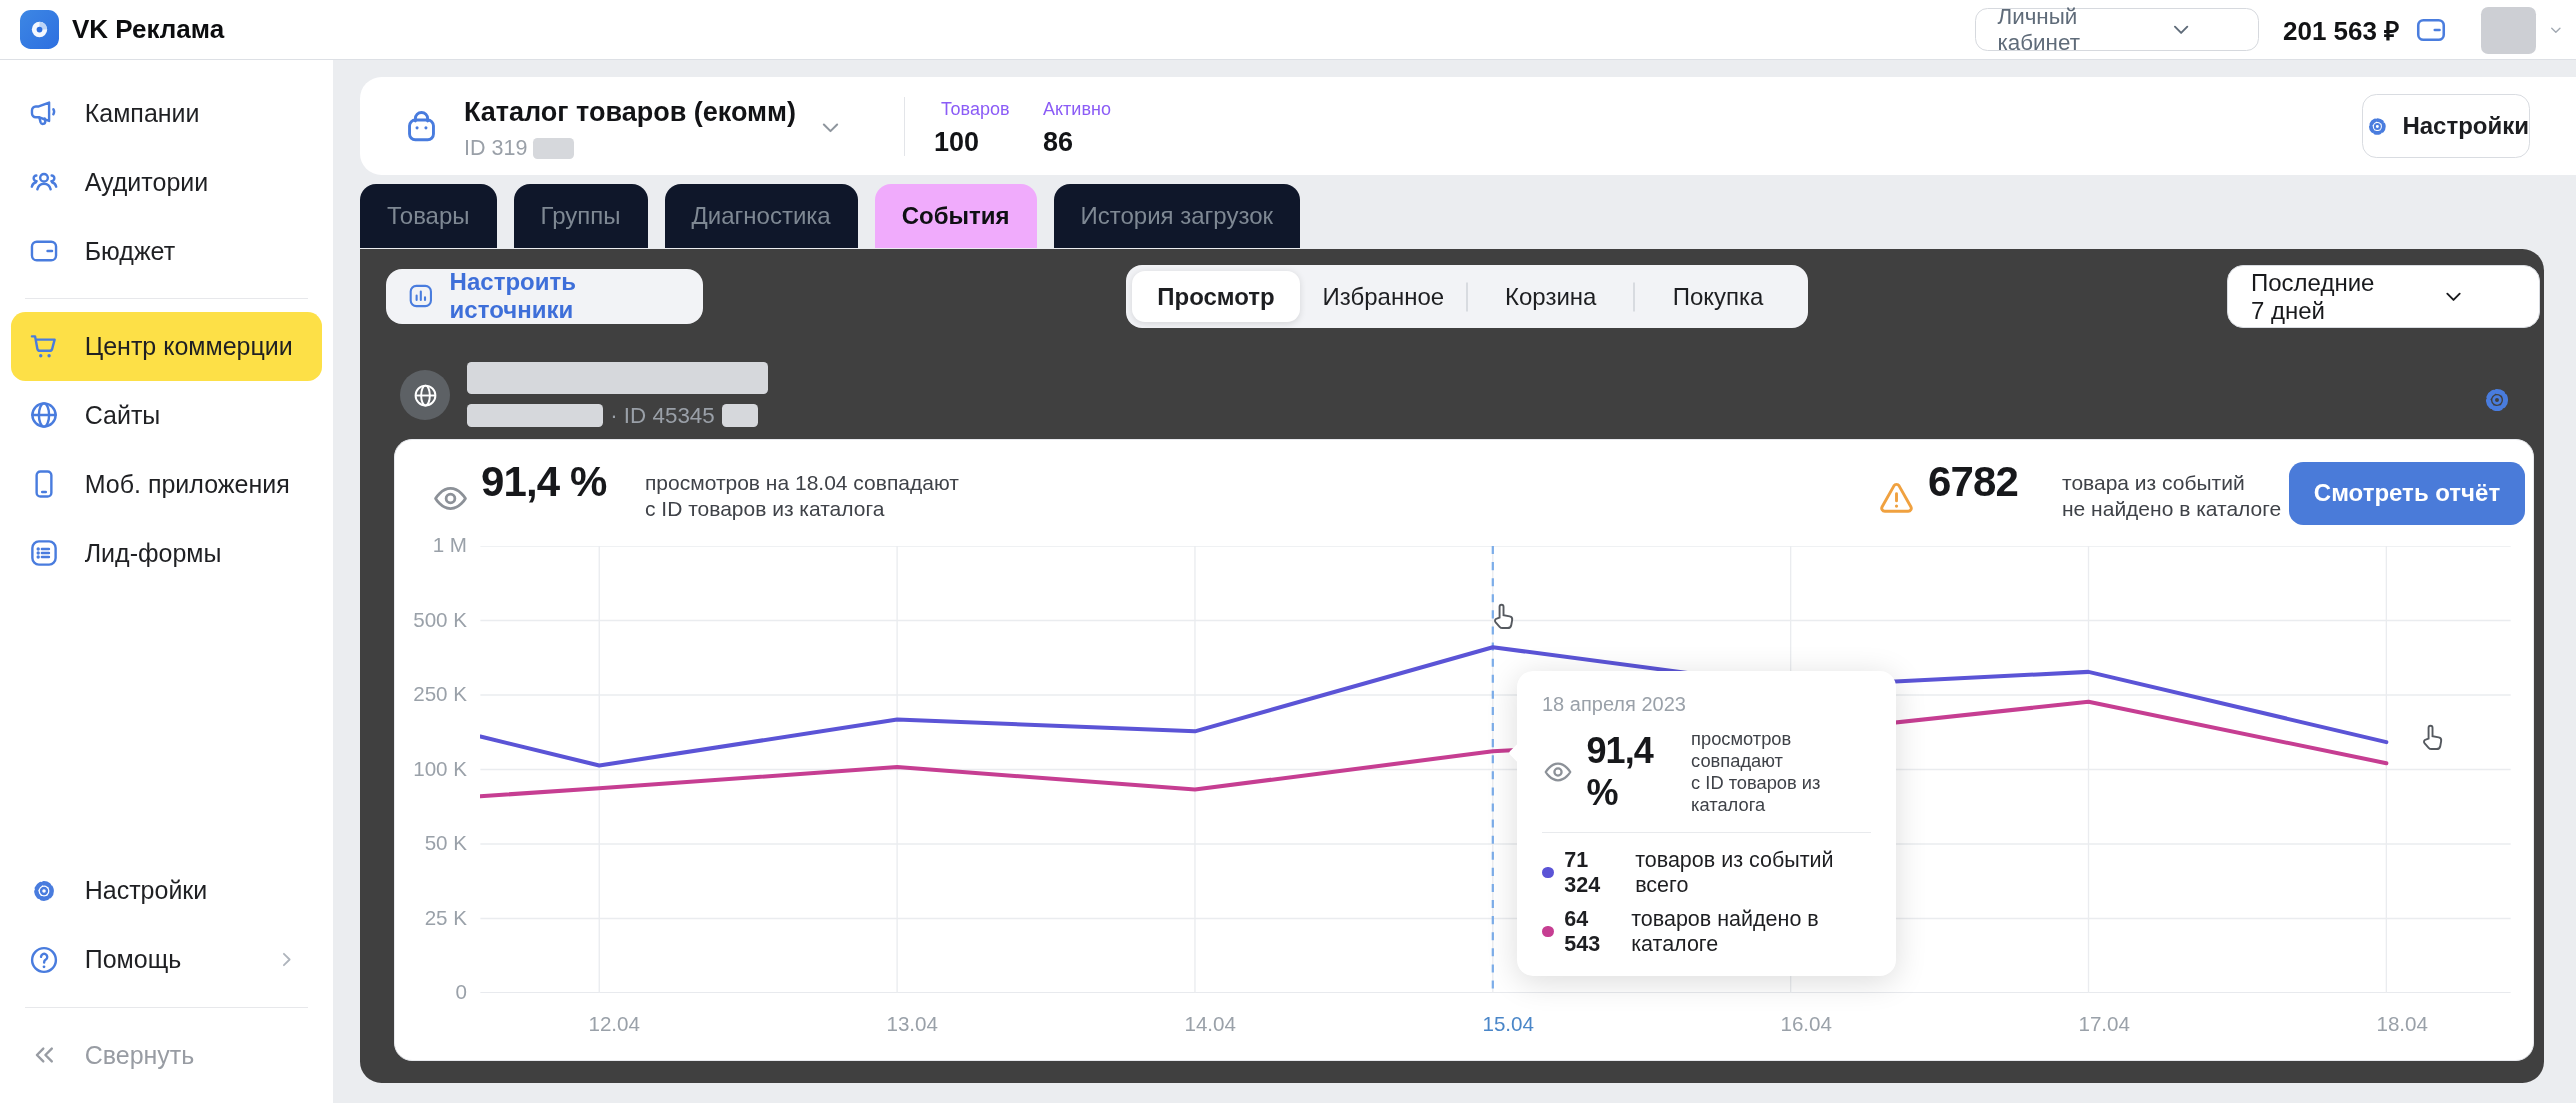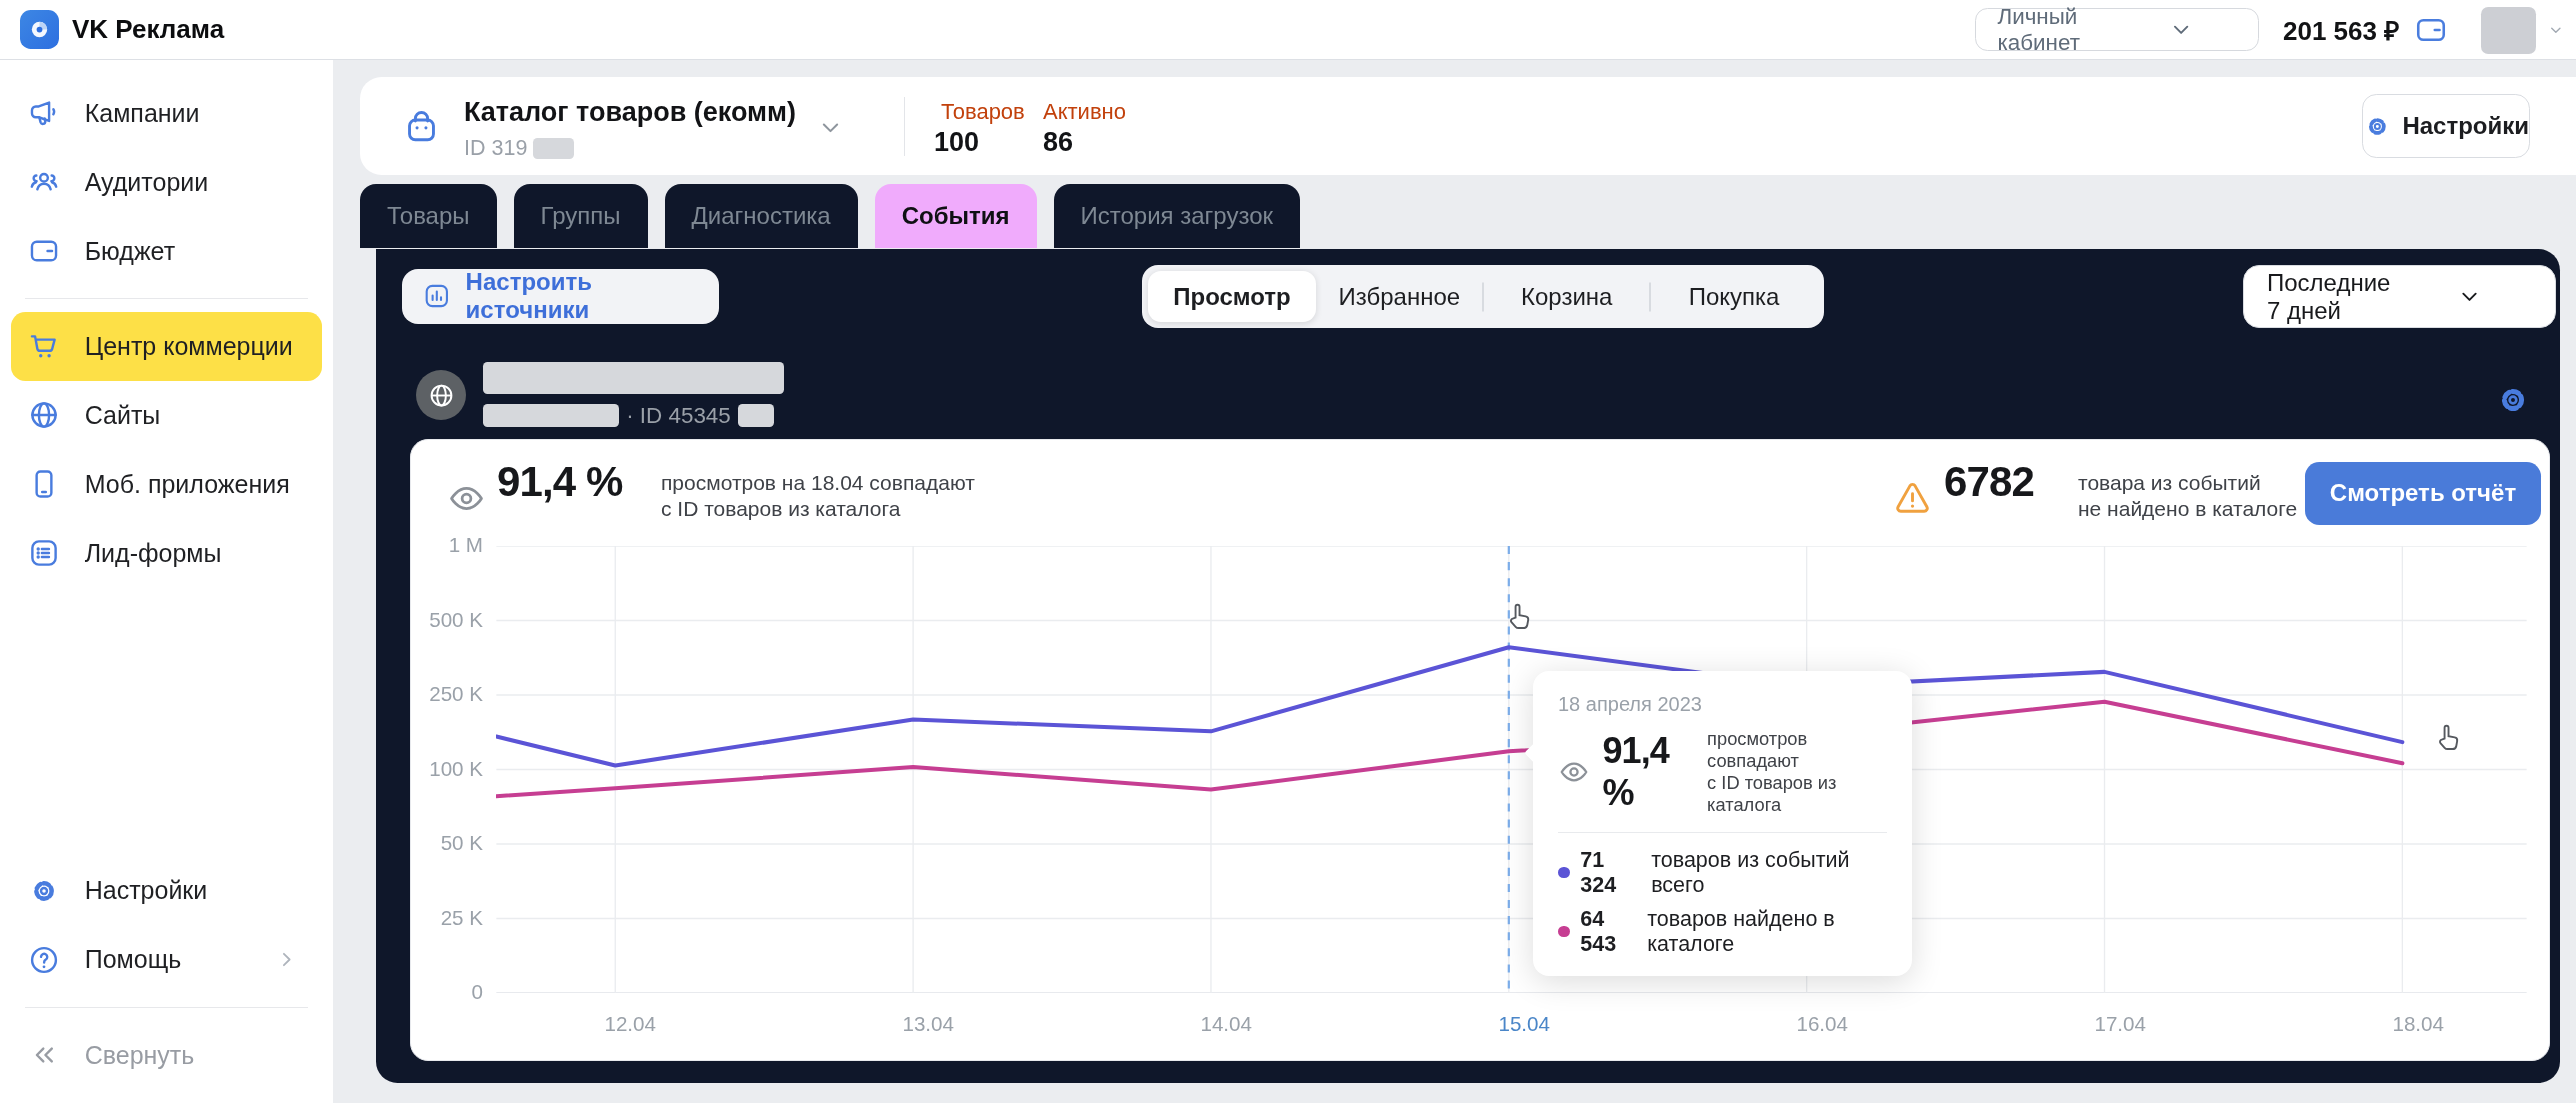--- a/index.html
+++ b/index.html
@@ -39,33 +39,33 @@
       stroke-linecap:round;stroke-linejoin:round;}
   
   .content{position:absolute;left:333px;top:59px;right:0;bottom:0;}
   .catalog-card{position:absolute;left:27px;top:18px;width:2361px;height:98px;background:#fff;border-radius:21.5px;}
   .bag-ic{position:absolute;left:41px;top:29px;width:41px;height:41px;color:#497cde;}
   .cat-title{position:absolute;left:104px;top:19.7px;font-size:27px;font-weight:700;color:#121316;}
   .cat-id{position:absolute;left:104px;top:59px;font-size:21.5px;color:#9aa0a8;display:flex;align-items:center;}
   .redact{background:#d6d8dc;border-radius:4.5px;display:inline-block;}
   .cat-chev{position:absolute;left:456px;top:36px;width:29px;height:29px;color:#8f969e;}
   .cat-vdiv{position:absolute;left:544px;top:19.7px;width:1.3px;height:59px;background:#e3e5e9;}
-  .cat-stat-lbl{position:absolute;top:21.5px;font-size:22px;color:#c2410c;}
+  .cat-stat-lbl{position:absolute;top:21.5px;font-size:18px;color:#8b5cf6;}
   .cat-stat-val{position:absolute;top:50px;font-size:27px;font-weight:700;color:#121316;}
   .hdr-settings{position:absolute;left:2002px;top:17px;width:168px;height:64px;border:1.3px solid #d9dce1;
        border-radius:14.3px;display:flex;align-items:center;justify-content:center;gap:10.7px;background:#fff;cursor:pointer;box-sizing:border-box;}
   .hdr-settings .oicn{width:29px;height:29px;color:#497cde;}
   .hdr-settings span{font-size:24px;font-weight:600;color:#1c1d20;}
   
   .tabs{position:absolute;left:27px;top:125px;display:flex;gap:17px;height:64px;}
   .tab{height:64px;border-radius:16px 16px 0 0;background:#0f172a;display:flex;align-items:center;
        padding:0 27px;font-size:24px;color:#7e8893;cursor:pointer;}
   .tab.active{background:#f0abfc;color:#0f1013;font-weight:700;}
   
-  .panel{position:absolute;left:43px;top:190px;width:2184px;height:834px;background:#0f172a;border-radius:0 21.5px 21.5px 21.5px;}
+  .panel{position:absolute;left:27px;top:190px;width:2184px;height:834px;background:#404040;border-radius:0 21.5px 21.5px 21.5px;}
   .src-btn{position:absolute;left:26px;top:19.7px;width:317px;height:55px;background:#f2f3f6;border-radius:16px;
        display:flex;align-items:center;gap:14.3px;padding-left:19.7px;box-sizing:border-box;cursor:pointer;}
   .src-btn .oicn{width:30px;height:30px;color:#497cde;}
   .src-btn span{font-size:24px;font-weight:600;color:#3e6fd9;}
   .segmented{position:absolute;left:766px;top:16px;width:682px;height:63px;background:#f2f3f6;border-radius:16px;
        display:flex;padding:6.3px;box-sizing:border-box;}
   .seg{flex:1;display:flex;align-items:center;justify-content:center;font-size:24px;color:#1d1e21;
        position:relative;cursor:pointer;border-radius:13px;}
   .seg.active{background:#fff;font-weight:700;box-shadow:0 1.8px 7.2px rgba(0,0,0,.12);}
   .seg.divline::before{content:"";position:absolute;left:-0.9px;top:50%;transform:translateY(-50%);

